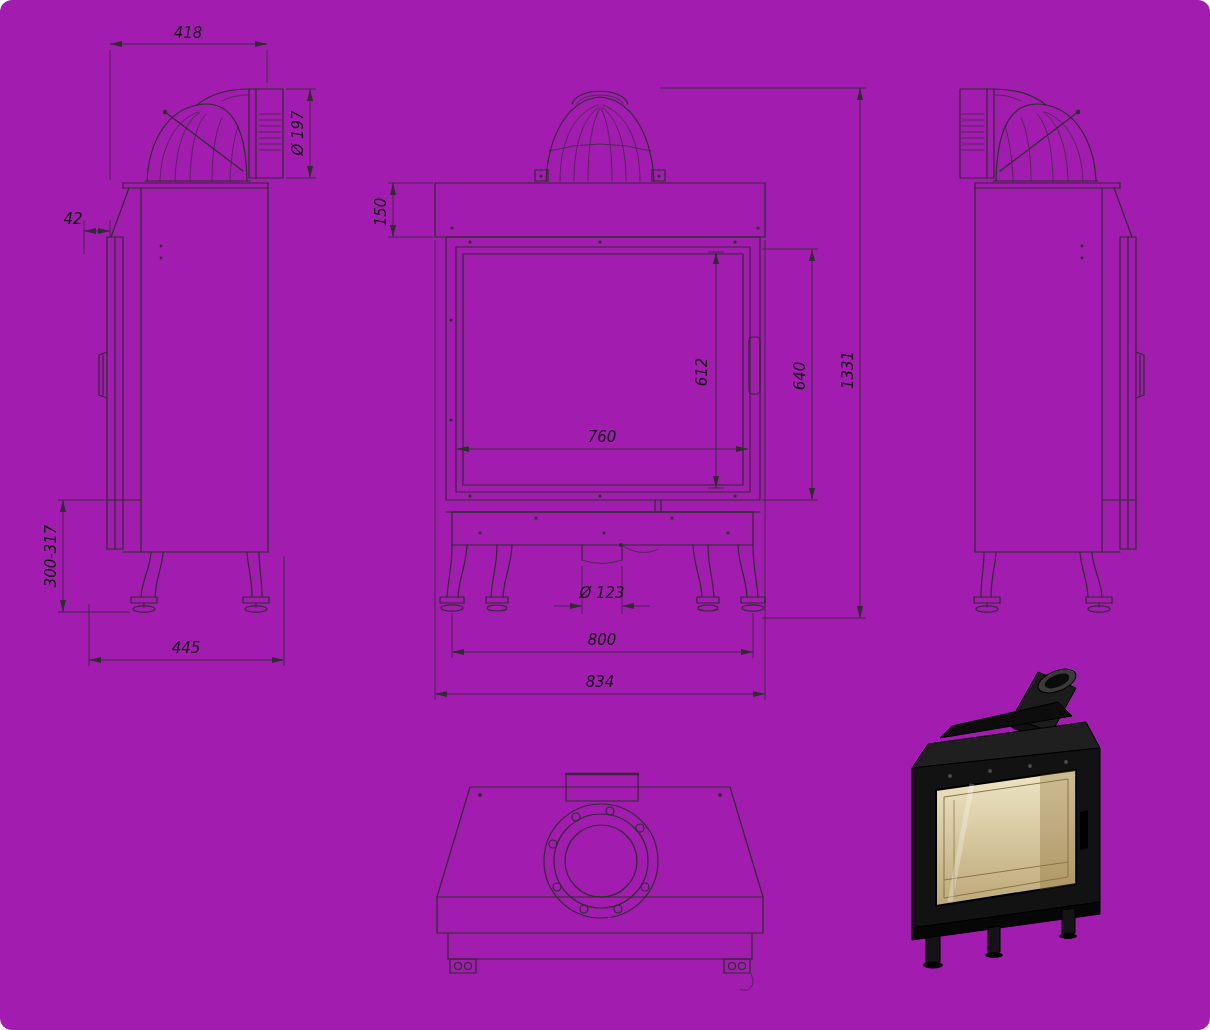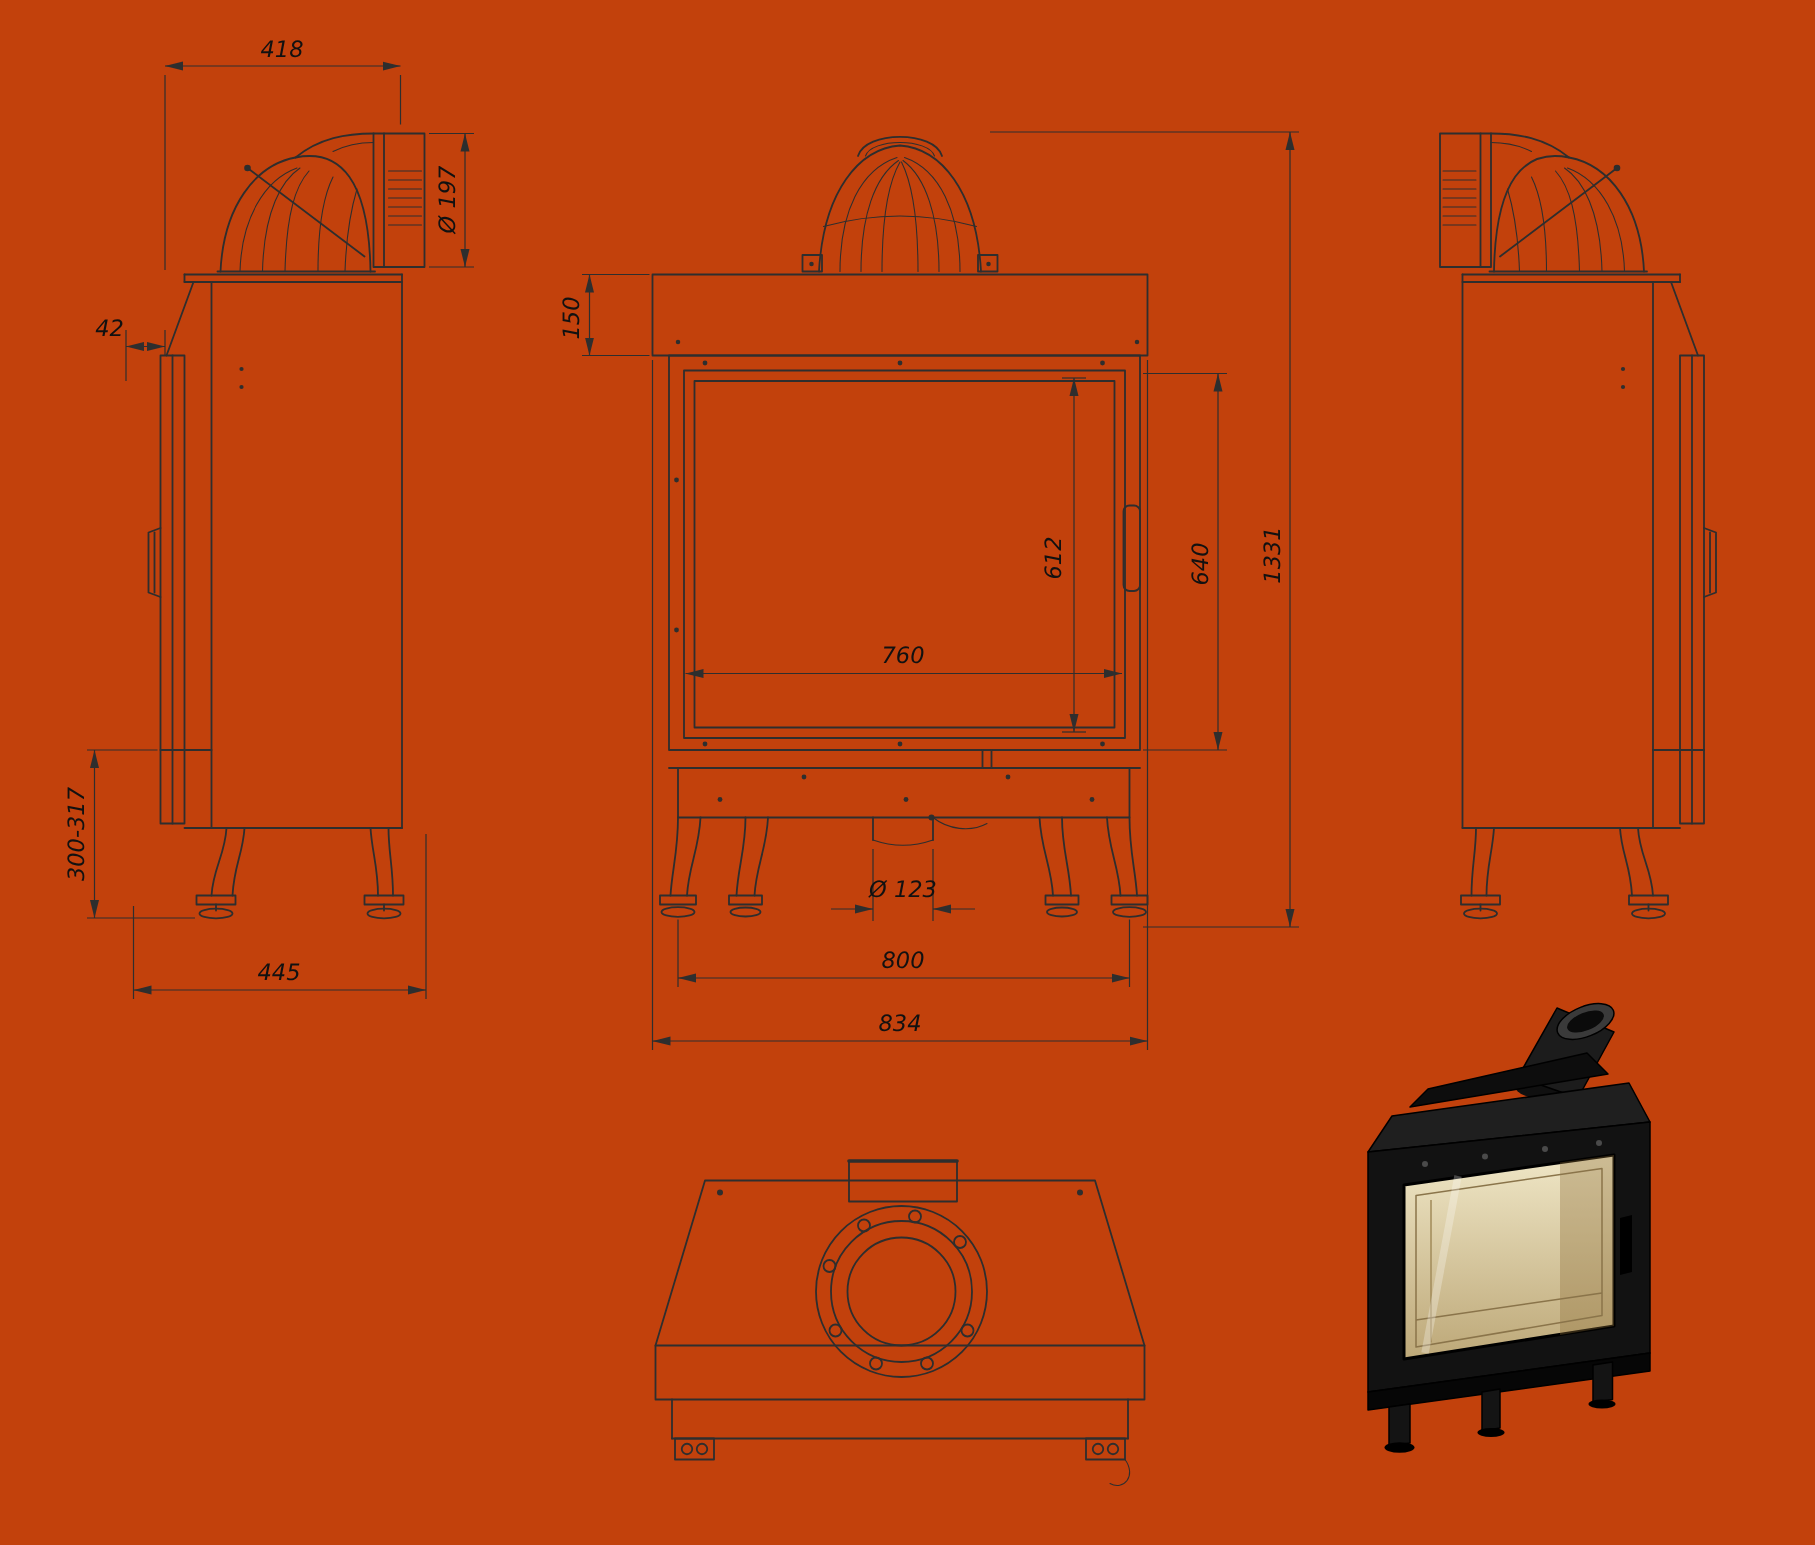--- a/index.html
+++ b/index.html
@@ -1,17 +1,17 @@
 <!DOCTYPE html>
 <html><head>
 <meta charset="utf-8">
 <style>
   html,body{margin:0;padding:0;background:#ffffff;}
   body{width:1210px;height:1030px;overflow:hidden;font-family:"DejaVu Sans",sans-serif;}
-  .canvas{position:relative;width:1210px;height:1030px;background:#c2410c;}
+  .canvas{position:relative;width:1210px;height:1030px;background:#a21caf;border-radius:12px;}
   svg{display:block;}
   .obj{stroke:#2e2e2e;stroke-width:1.2;fill:none;stroke-linecap:round;stroke-linejoin:round;}
   .thin{stroke-width:0.7;}
   .bold{stroke-width:2.4;}
   .dot{fill:#2e2e2e;stroke:none;}
   .dims line, .dims path{stroke:#2e2e2e;stroke-width:0.8;fill:none;}
   .dims text{font-style:italic;font-size:15px;font-family:"DejaVu Sans",sans-serif;fill:#111;text-anchor:middle;}
 </style>
 </head>
 <body>

